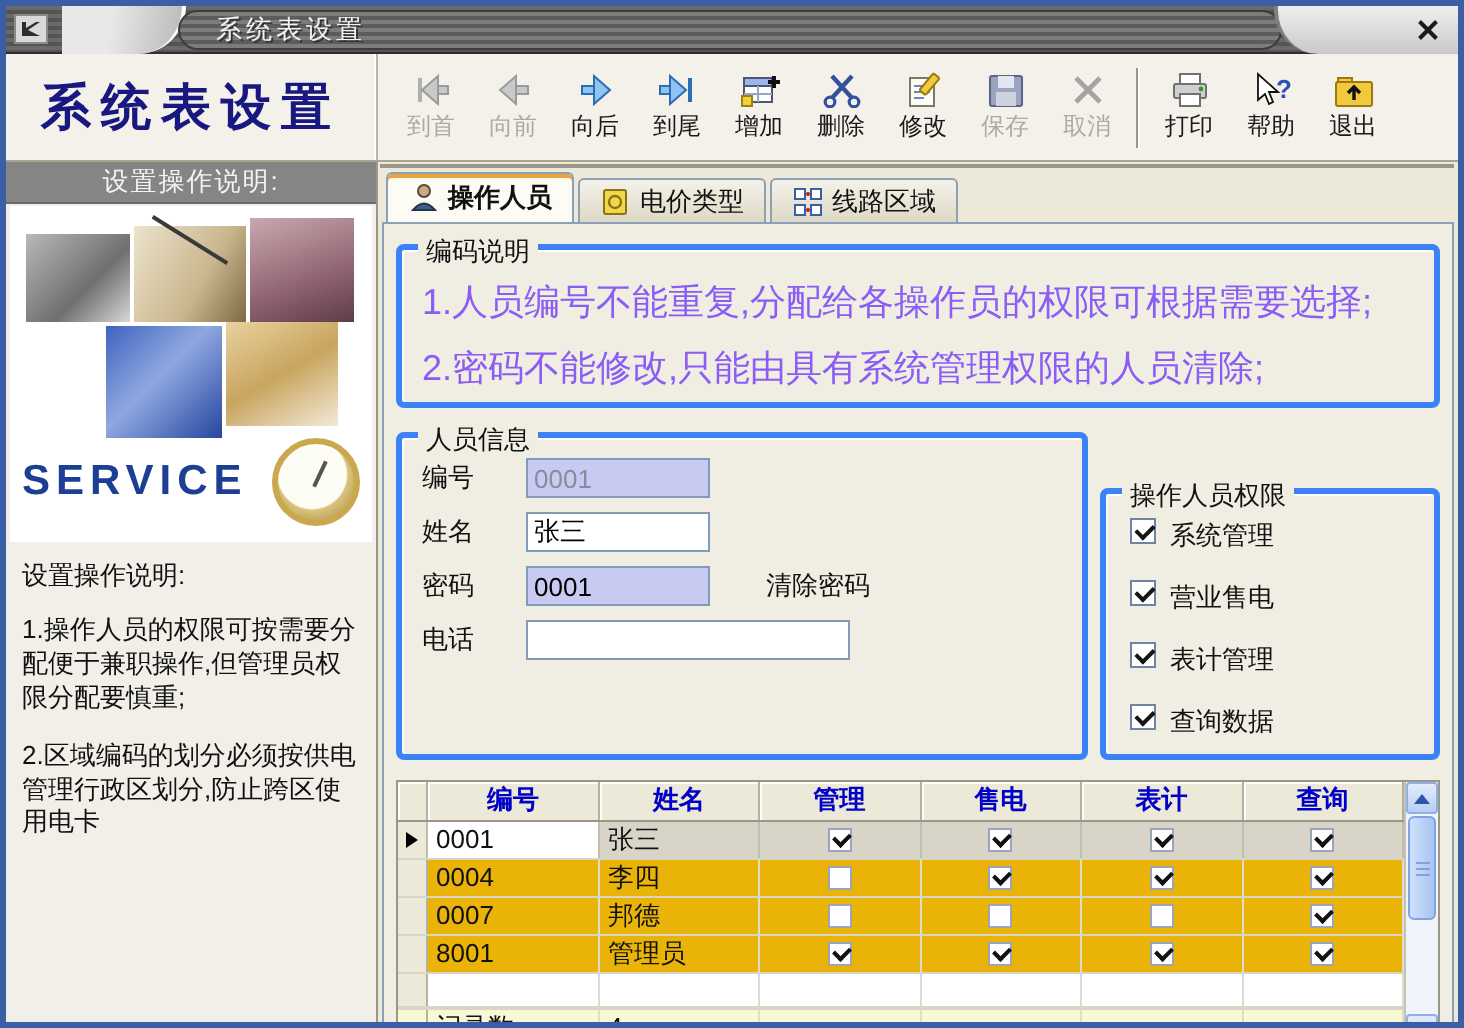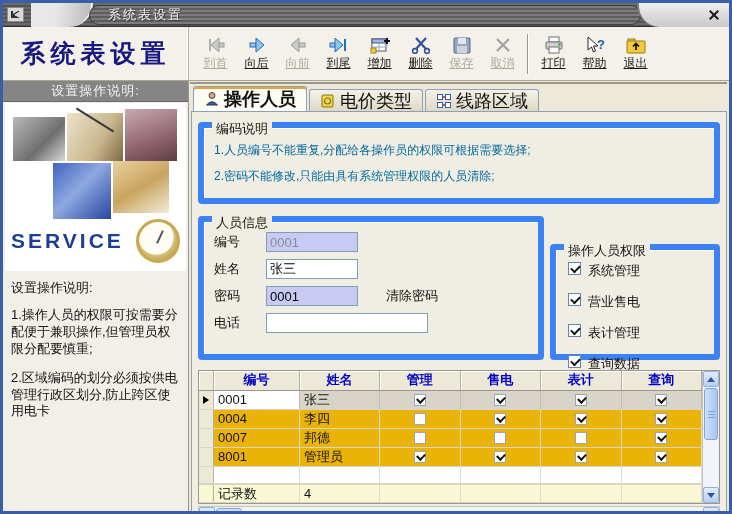--- a/index.html
+++ b/index.html
@@ -59,21 +59,21 @@
     border-right:1px solid #b8b4a2; box-shadow:inset -1px 0 0 #fff;
   }
   .apptitle-cell .big-title {
     color:#181880; font-size:25px; font-weight:bold; letter-spacing:5px; white-space:nowrap;
   }
   .toolbar { flex:1; display:flex; align-items:center; padding-left:6px; }
   .tbtn {
     width:41px; height:48px; display:flex; flex-direction:column;
     align-items:center; justify-content:center; gap:1px; border:1px solid transparent;
   }
-  .tbtn .lab { font-size:12px; color:#1a1a1a; white-space:nowrap;text-decoration:underline; }
+  .tbtn .lab { font-size:12px; color:#1a1a1a; white-space:nowrap; }
   .tbtn.disabled .lab { color:#aeaa9e; }
   .tb-sep { width:2px; height:40px; margin:0 4px; border-left:1px solid #9a968a; border-right:1px solid #fff; }
 
   
   .main { display:flex; height:430px;border-radius:22px; }
 
   
   .sidebar { width:186px; background:#f1efe7; border-right:1px solid #9a968a; display:flex; flex-direction:column; }
   .side-header {
     height:21px; background:#858585; color:#f4f4f4; font-size:13px;
@@ -107,34 +107,34 @@
     background:linear-gradient(180deg,#f0eee3,#d5d1c0);
     border:1px solid #9a968a;
     display:flex; align-items:center; padding-left:6px;
     font-size:12px; color:#111; white-space:nowrap; overflow:hidden;
   }
   .tabs { display:flex; height:25px; align-items:flex-end; padding-left:4px; margin-top:2px; }
   .tab {
     display:flex; align-items:center; gap:4px; height:22px; padding:0 10px;
     border:1px solid #8ea0b8; border-bottom:none; border-radius:3px 3px 0 0;
     background:linear-gradient(180deg,#f4f2e8,#ddd9c6);
-    font-size:18px; color:#111; margin-right:2px;
+    font-size:13px; color:#111; margin-right:2px;
   }
   .tab.active { background:#fcfbf4; height:25px; font-weight:bold; box-shadow:inset 0 2px 0 #e8a33d; }
   .panel { flex:1; border:1px solid #8ea0b8; margin:0 2px 2px 2px; background:#f0eee2; padding:4px 6px; }
 
-  .groupbox { position:relative; border:6px solid #3b82f6; border-radius:4px; box-shadow:inset 1px 1px 0 #fff; }
+  .groupbox { position:relative; border:3px solid #3b82f6; border-radius:4px; box-shadow:inset 1px 1px 0 #fff; }
   .groupbox .legend {
     position:absolute; top:-8px; left:8px; background:#f0eee2; padding:0 4px; font-size:13px; color:#111;
   }
 
   .coding { height:82px; margin-top:6px; padding:14px 10px 0 10px; }
-  .coding .line { color:#0369a1; font-size:12px; margin-bottom:9px; white-space:nowrap; }
-
-  .mid-row { display:flex; margin-top:12px; height:144px; }
+  .coding .line { color:#8b5cf6; font-size:18px; margin-bottom:9px; white-space:nowrap; }
+
+  .mid-row { display:flex; margin-top:12px; height:164px; }
   .pinfo { flex:1; margin-right:6px; padding:10px 8px 0 10px; }
   .frow { display:flex; align-items:center; margin-bottom:7px; }
   .frow .flabel { width:52px; font-size:13px; color:#111; }
   .tbx {
     height:20px; border:1px solid #7f9db9; background:#fff; font-size:13px;
     padding:0 3px; font-family:"Liberation Sans","DejaVu Sans",sans-serif; color:#000;
   }
   .tbx.lav { background:#c9caf2; }
   .tbx.dis { color:#8b8b9b; }
   .w90 { width:92px; } .w160 { width:162px; }
@@ -225,38 +225,38 @@
         <span>
           <svg width="24" height="18" viewBox="0 0 24 18">
               <rect x="5" y="3" width="2" height="12" fill="#b0b0b0"></rect>
               <rect x="15" y="7" width="5" height="4" fill="#c9c9c9" stroke="#9a9a9a"></rect>
               <path d="M15 2 L7 9 L15 16 Z" fill="#c9c9c9" stroke="#9a9a9a"></path>
             </svg>
         </span>
         <span class="lab">到首</span>
       </div>
 
+      <div class="tbtn disabled">
+        <span>
+          <svg width="24" height="18" viewBox="0 0 24 18">
+              <rect x="13" y="7" width="6" height="4" fill="#c9c9c9" stroke="#9a9a9a"></rect>
+              <path d="M13 2 L5 9 L13 16 Z" fill="#c9c9c9" stroke="#9a9a9a"></path>
+            </svg>
+        </span>
+        <span class="lab">向前</span>
+      </div>
+
       <div class="tbtn">
         <span>
           <svg width="24" height="18" viewBox="0 0 24 18">
               <rect x="5" y="7" width="6" height="4" fill="#8ec4f0" stroke="#2a6db5"></rect>
               <path d="M11 2 L19 9 L11 16 Z" fill="#8ec4f0" stroke="#2a6db5"></path>
             </svg>
         </span>
         <span class="lab">向后</span>
-      </div>
-
-      <div class="tbtn disabled">
-        <span>
-          <svg width="24" height="18" viewBox="0 0 24 18">
-              <rect x="13" y="7" width="6" height="4" fill="#c9c9c9" stroke="#9a9a9a"></rect>
-              <path d="M13 2 L5 9 L13 16 Z" fill="#c9c9c9" stroke="#9a9a9a"></path>
-            </svg>
-        </span>
-        <span class="lab">向前</span>
       </div>
 
       <div class="tbtn">
         <span>
           <svg width="24" height="18" viewBox="0 0 24 18">
               <rect x="3" y="7" width="5" height="4" fill="#8ec4f0" stroke="#2a6db5"></rect>
               <path d="M8 2 L16 9 L8 16 Z" fill="#8ec4f0" stroke="#2a6db5"></path>
               <rect x="17" y="3" width="2" height="12" fill="#2a6db5"></rect>
             </svg>
         </span>
@@ -281,20 +281,32 @@
         <span>
           <svg width="24" height="18" viewBox="0 0 24 18">
               <path d="M7 2 L17 13 M17 2 L7 13" stroke="#35509e" stroke-width="2.2"></path>
               <circle cx="6" cy="15" r="2.4" fill="none" stroke="#35509e" stroke-width="1.6"></circle>
               <circle cx="18" cy="15" r="2.4" fill="none" stroke="#35509e" stroke-width="1.6"></circle>
             </svg>
         </span>
         <span class="lab">删除</span>
       </div>
 
+      <div class="tbtn">
+        <span>
+          <svg width="24" height="18" viewBox="0 0 24 18">
+              <rect x="5" y="3" width="12" height="14" fill="#fdfdf2" stroke="#7a7a6a"></rect>
+              <line x1="7" y1="7" x2="15" y2="7" stroke="#6a86c8"></line>
+              <line x1="7" y1="10" x2="15" y2="10" stroke="#6a86c8"></line>
+              <line x1="7" y1="13" x2="12" y2="13" stroke="#6a86c8"></line>
+              <rect x="13.5" y="0.5" width="4" height="11" rx="1" fill="#f2c93c" stroke="#9a7a10" transform="rotate(40 15 5)"></rect>
+            </svg>
+        </span>
+        <span class="lab">修改</span>
+      </div>
 
       <div class="tbtn disabled">
         <span>
           <svg width="24" height="18" viewBox="0 0 24 18">
               <rect x="4" y="2" width="16" height="15" rx="1" fill="#9aa4c0" stroke="#5a6488"></rect>
               <rect x="8" y="2" width="8" height="6" fill="#e2e6ee"></rect>
               <rect x="7" y="10" width="10" height="7" fill="#cdd2de"></rect>
             </svg>
         </span>
         <span class="lab">保存</span>

